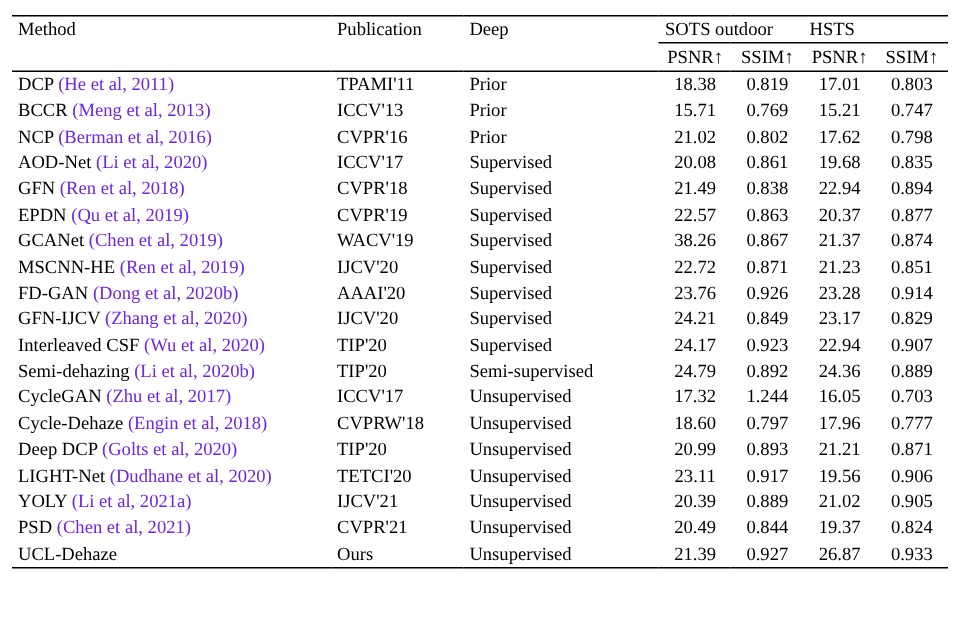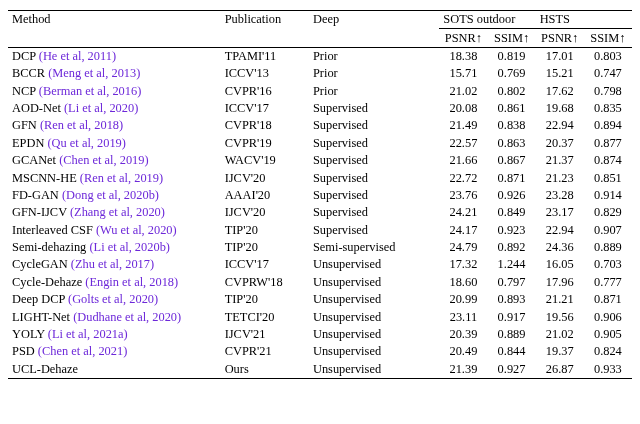--- a/index.html
+++ b/index.html
@@ -152,21 +152,21 @@
           <td>Supervised</td>
           <td class="num">22.57</td>
           <td class="num">0.863</td>
           <td class="num">20.37</td>
           <td class="num">0.877</td>
         </tr>
         <tr>
           <td class="method-cell"><span>GCANet</span> <span class="cite">(Chen et al, 2019)</span></td>
           <td>WACV'19</td>
           <td>Supervised</td>
-          <td class="num">21.66</td>
+          <td class="num">38.26</td>
           <td class="num">0.867</td>
           <td class="num">21.37</td>
           <td class="num">0.874</td>
         </tr>
         <tr>
           <td class="method-cell"><span>MSCNN-HE</span> <span class="cite">(Ren et al, 2019)</span></td>
           <td>IJCV'20</td>
           <td>Supervised</td>
           <td class="num">22.72</td>
           <td class="num">0.871</td>

